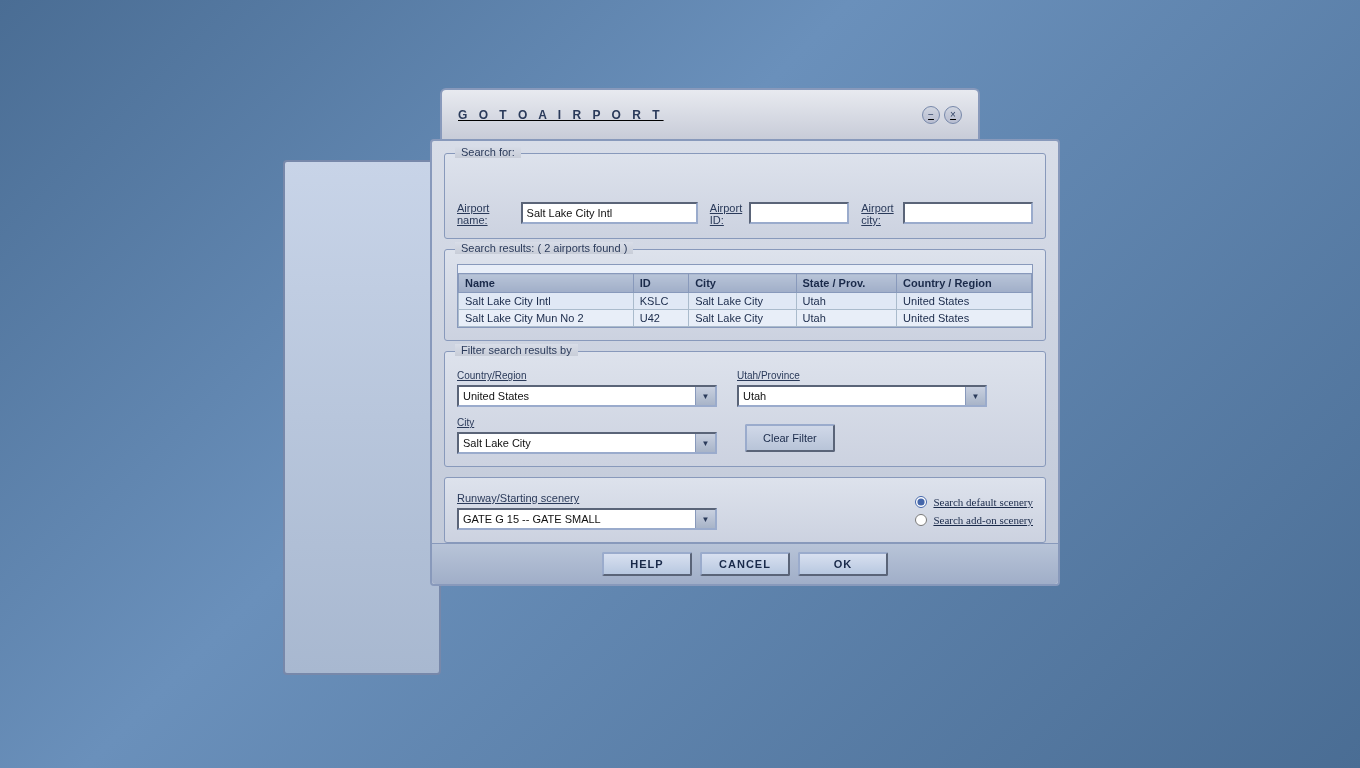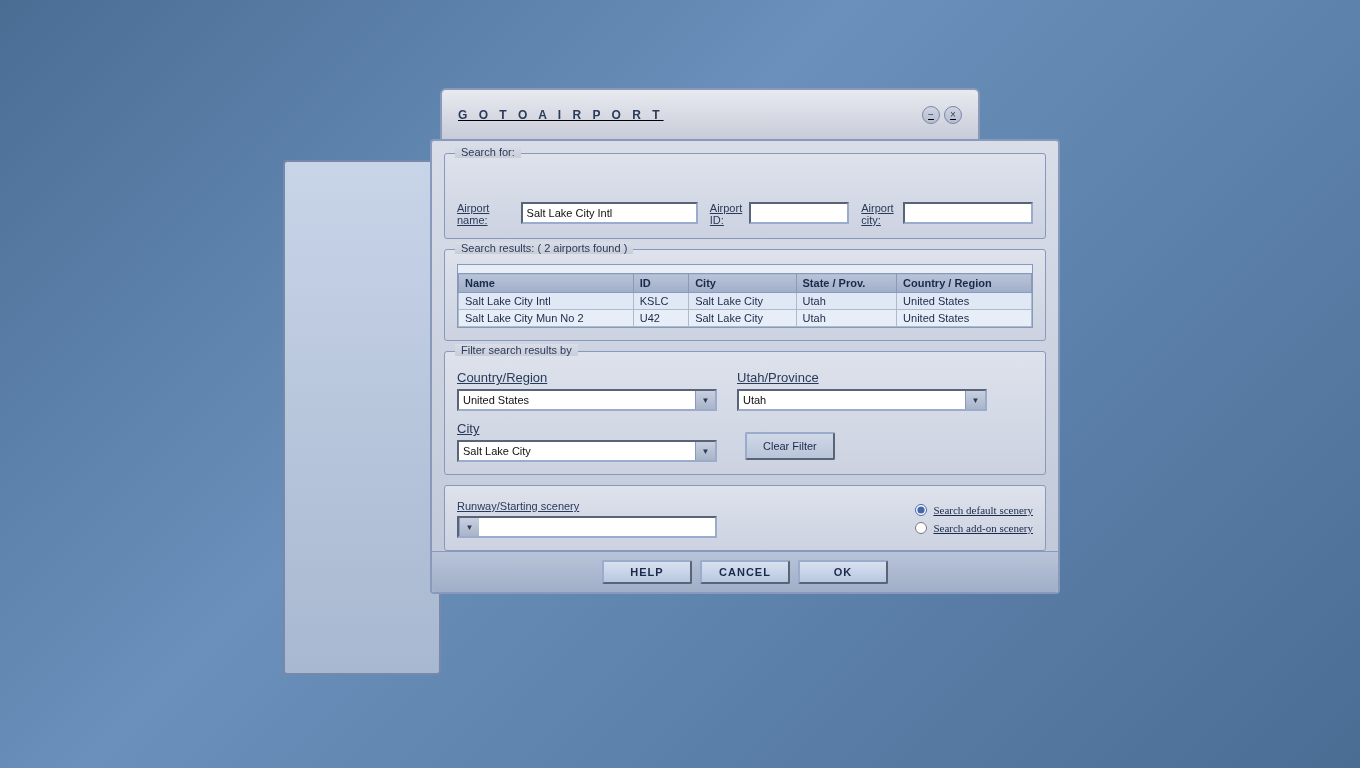--- a/index.html
+++ b/index.html
@@ -185,21 +185,21 @@
       align-items: flex-end;
     }
 
     .filter-group {
       display: flex;
       flex-direction: column;
       gap: 4px;
     }
 
     .filter-group label {
-      font-size: 13px;
+      font-size: 10px;
       color: #2a3a5a;
       text-decoration: underline;
     }
 
     .filter-select-wrapper {
       display: flex;
       align-items: center;
       border: 2px inset #9aabcc;
       background: white;
       height: 22px;
@@ -452,20 +452,23 @@
         </div>
         <button class="clear-filter-btn">Clear Filter</button>
       </div>
     </div>
 
     <div class="section-box" style="margin-bottom: 0;">
       <div class="runway-section">
         <div class="runway-left">
           <label style="font-size:11px; color:#2a3a5a; text-decoration:underline;">Runway/Starting scenery</label>
           <div class="runway-select-wrapper">
+            <select style="border:none; background:transparent; outline:none; font-size:11px; color:#111; flex:1; padding:0 4px; appearance:none; -webkit-appearance:none; height:100%; cursor:pointer; width: 220px;">
+              <option>GATE G 15 -- GATE SMALL</option>
+            </select>
             <div class="select-arrow">▼</div>
           </div>
         </div>
         <div class="runway-right">
           <label class="radio-label">
             <input type="radio" name="scenery" checked="" style="">
             <span>Search default scenery</span>
           </label>
           <label class="radio-label">
             <input type="radio" name="scenery" style="">

